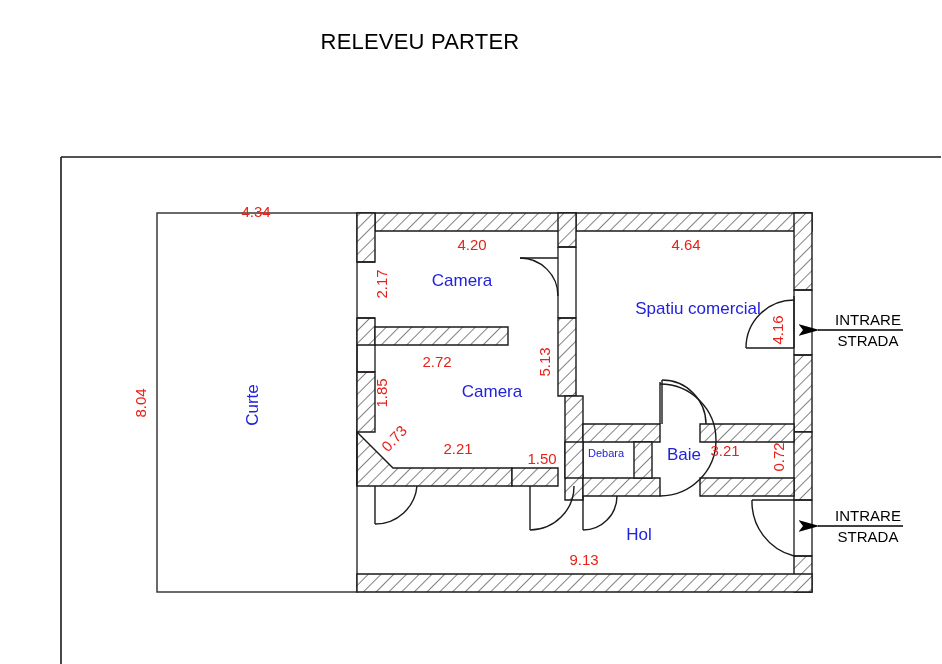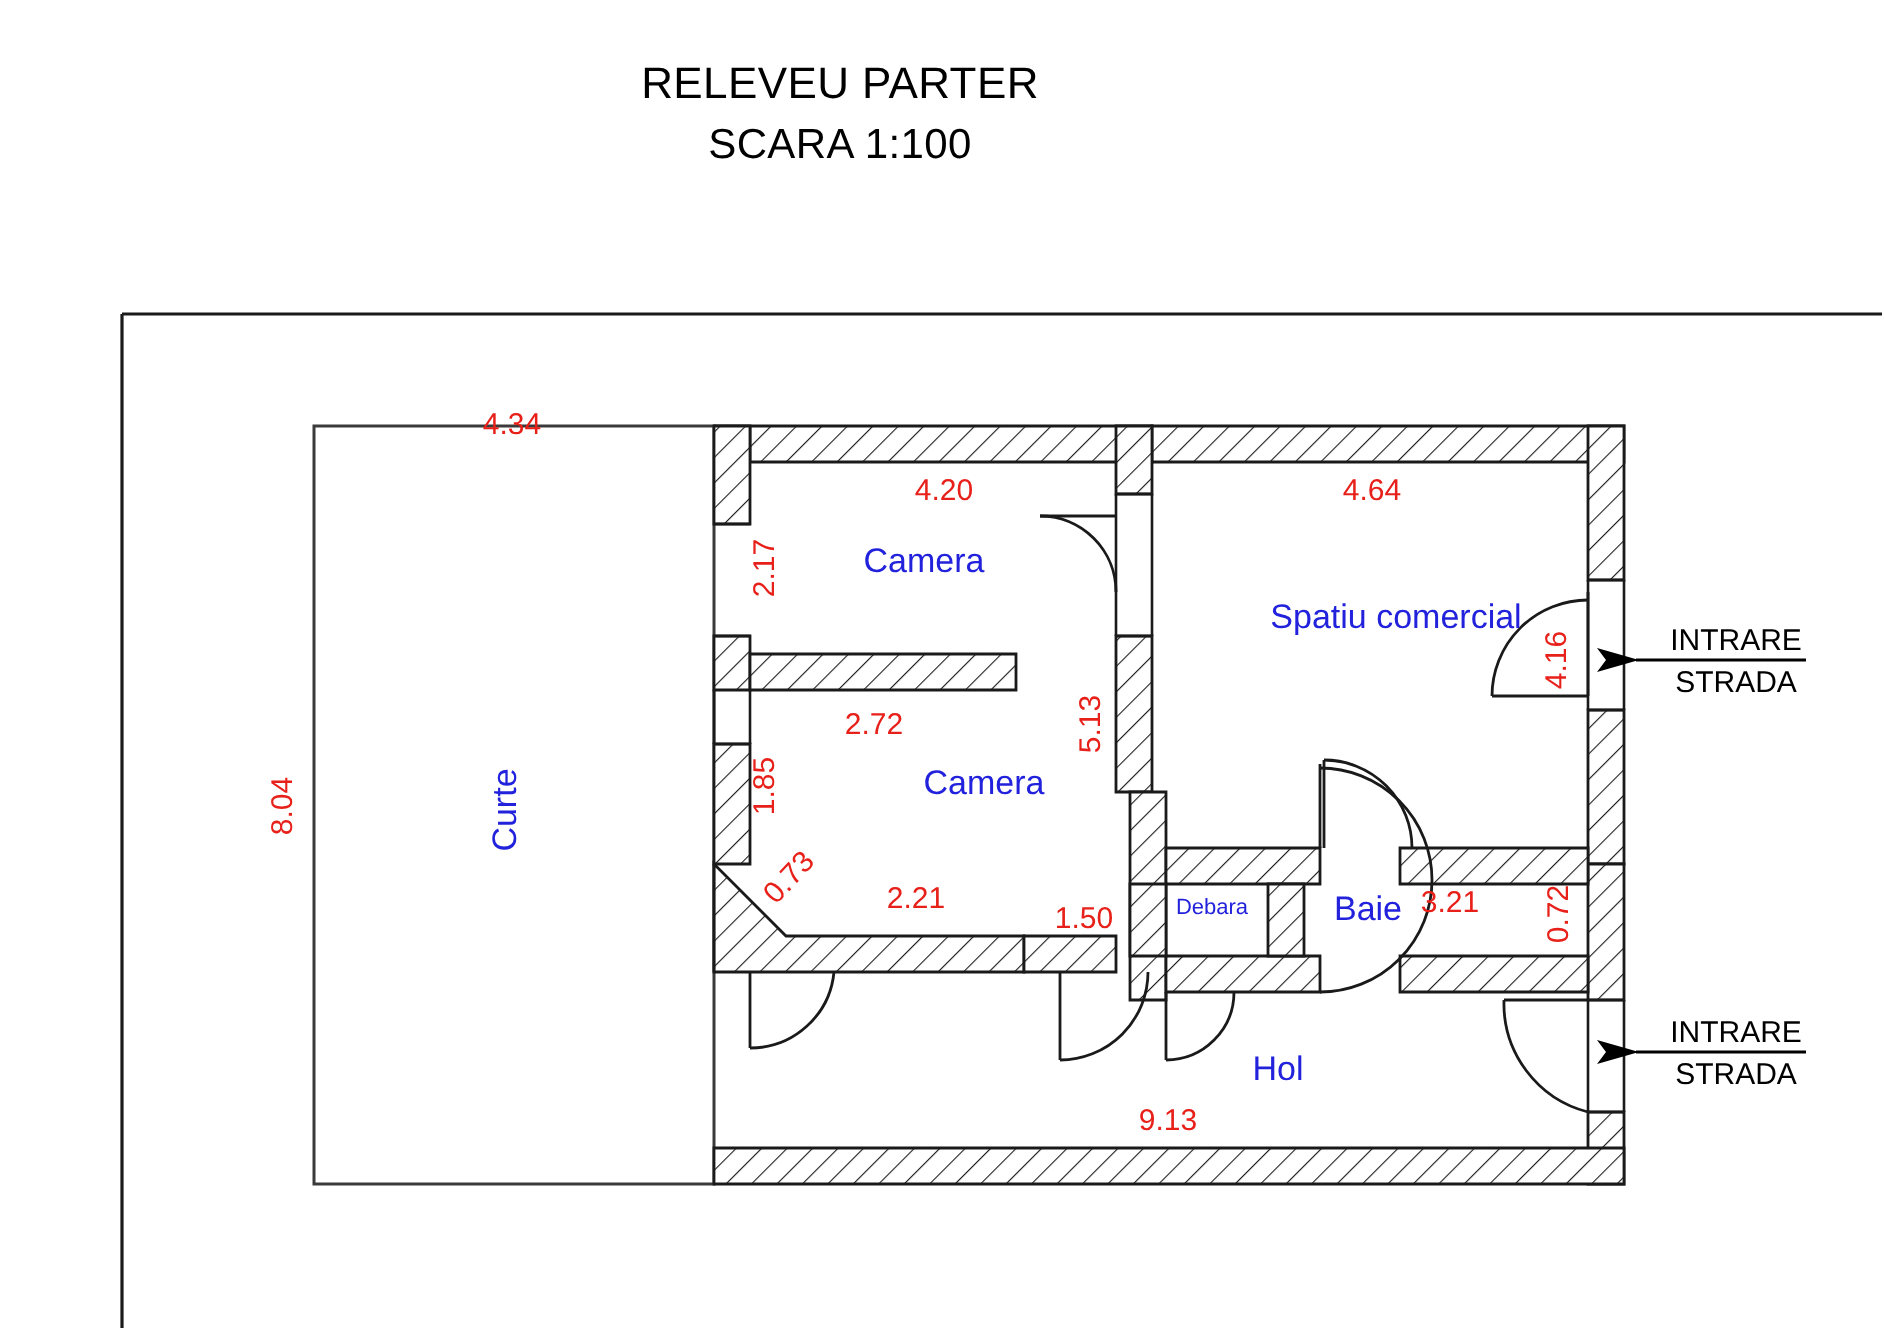--- a/index.html
+++ b/index.html
@@ -47,21 +47,20 @@
   .room-sm { fill: #2222dd; font-size: 11px; }
   .note { fill: #000000; font-size: 15px; }
 </style>
 </head>
 <body>
 
 <div id="page">
 
   <div class="title-block">
     <div>RELEVEU PARTER</div>
-    <div class="title-line2">SCARA 1:100</div>
   </div>
 
   <svg class="plan" viewBox="0 0 942 664">
     <defs>
       <pattern id="hatch" width="9" height="9" patternTransform="rotate(45)" patternUnits="userSpaceOnUse">
         <rect width="9" height="9" fill="#ffffff"></rect>
         <line x1="0" y1="0" x2="0" y2="9" stroke="#1a1a1a" stroke-width="1.1"></line>
       </pattern>
       <marker id="arrL" markerWidth="14" markerHeight="10" refX="1" refY="5" orient="auto">
         <path d="M0,5 L14,1 L11,5 L14,9 Z" fill="#000000"></path>

